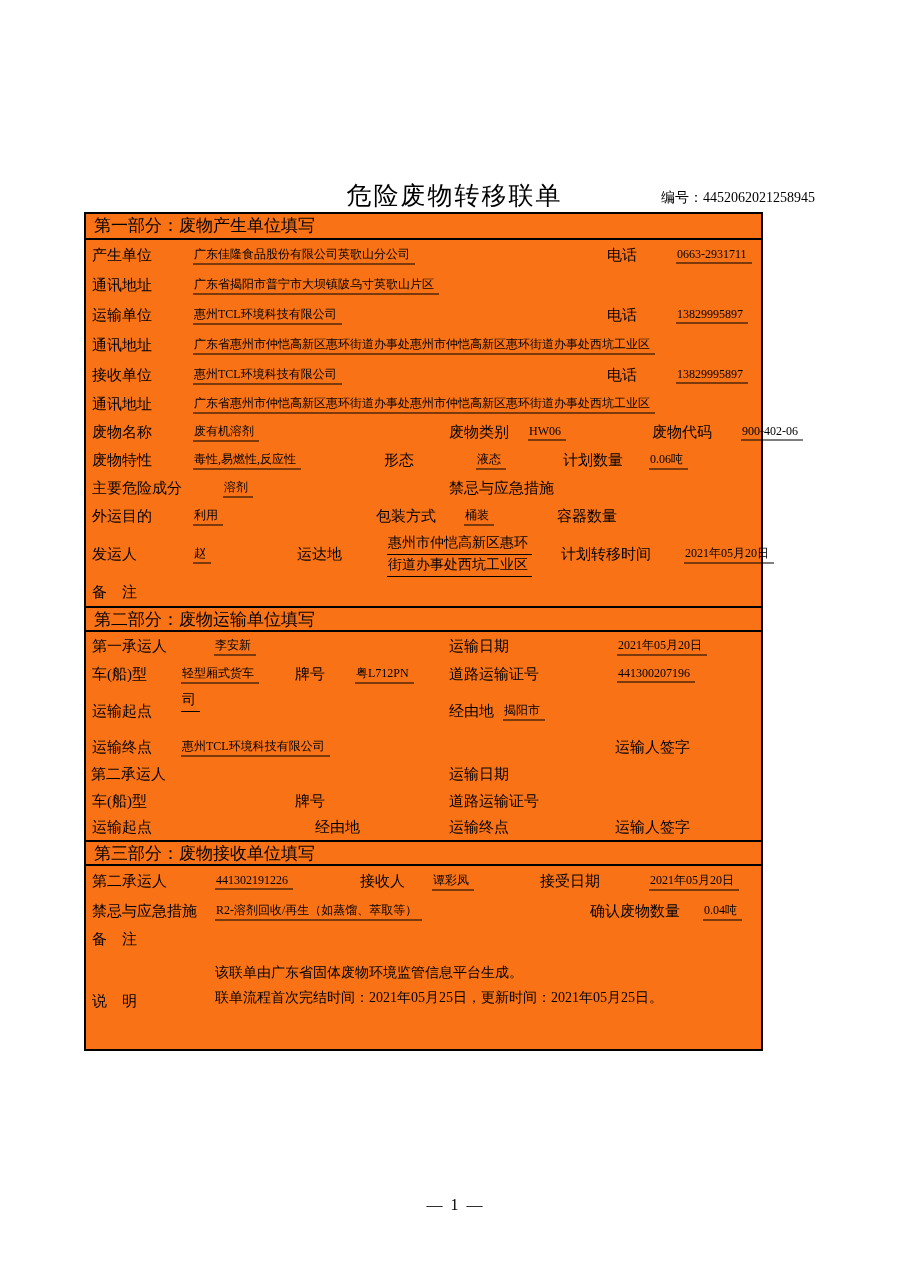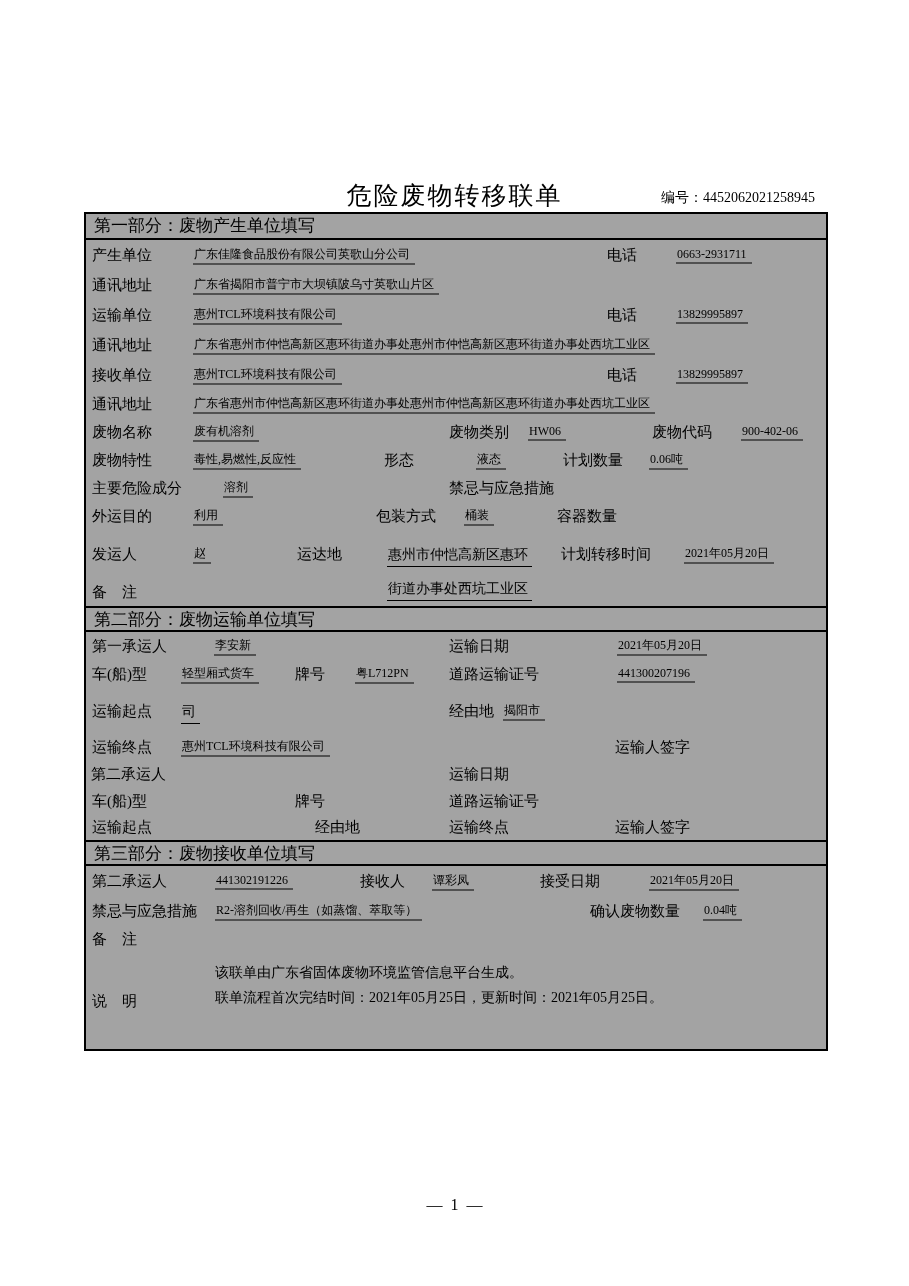--- a/index.html
+++ b/index.html
@@ -10,42 +10,42 @@
   }
   .title {
     position:absolute; top:144px; left:0; width:100%;
     text-align:center; font-size:25px; letter-spacing:2px; white-space:nowrap;margin-top:35px;
   }
   .docno {
     position:absolute; top:189px; left:0; width:100%; box-sizing:border-box;
     text-align:right; padding-right:94px; font-size:14px;
   }
   .form {
-    position:absolute; left:84px; top:212px; width:744px;
-    border:2px solid #000; box-sizing:border-box; background:#a3a3a3;
+    position:absolute; left:84px; top:212px; width:679px;
+    border:2px solid #000; box-sizing:border-box; background:#f97316;
   }
   .sec-header {
     height:26px; line-height:23px; padding-left:8px; font-size:17px;
     border-bottom:2px solid #000; box-sizing:border-box; white-space:nowrap;
   }
   .sec-header.mid { border-top:2px solid #000; }
   .row { position:relative; width:100%; }
   .lb {
     position:absolute; top:50%; transform:translateY(-50%);
     font-size:15px; white-space:nowrap;
   }
   .val {
     position:absolute; top:50%; transform:translateY(-50%);
     font-size:12px; white-space:nowrap;
     border-bottom:1px solid #000; padding:0 5px 1px 1px;
   }
   .mval { position:absolute; }
   .mline {
     display:table; font-size:14px; line-height:20px; white-space:nowrap;
-    border-bottom:1px solid #000; padding:0 4px 1px 1px;margin-top:12px;
+    border-bottom:1px solid #000; padding:0 4px 1px 1px;
   }
   .notes { position:absolute; }
   .note-line { font-size:14px; line-height:25px; white-space:nowrap; }
   .footer {
     position:absolute; top:1196px; left:0; width:100%;
     text-align:center; font-size:16px; white-space:pre;
   }
 </style>
 </head>
 <body>

